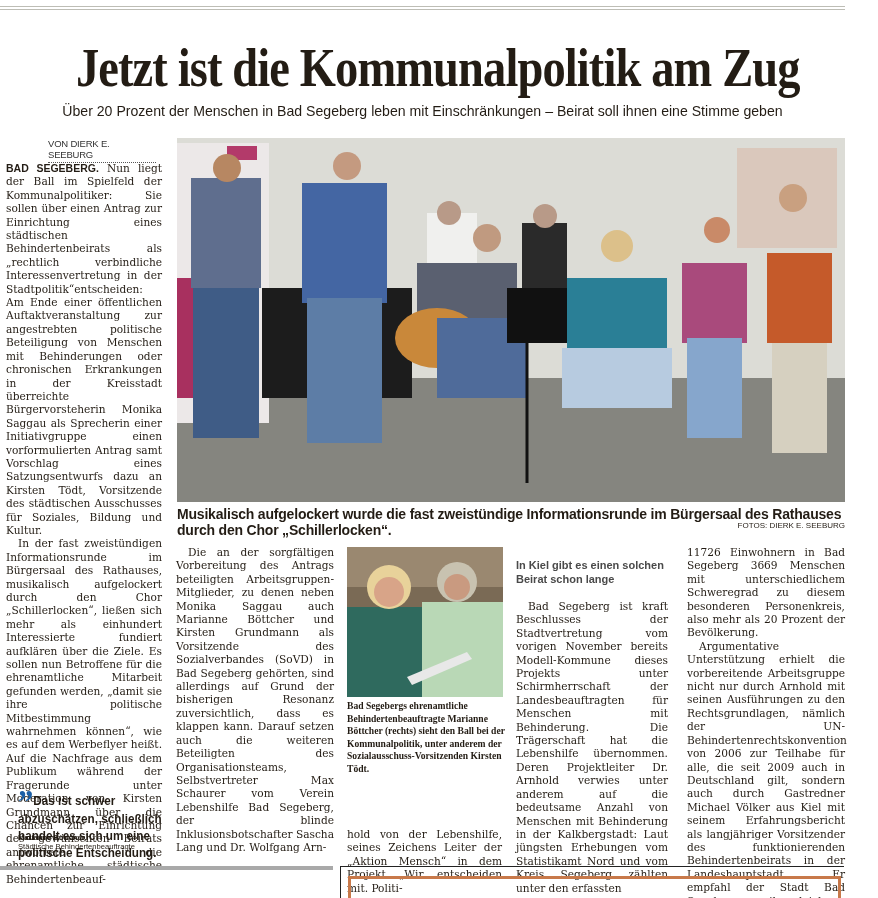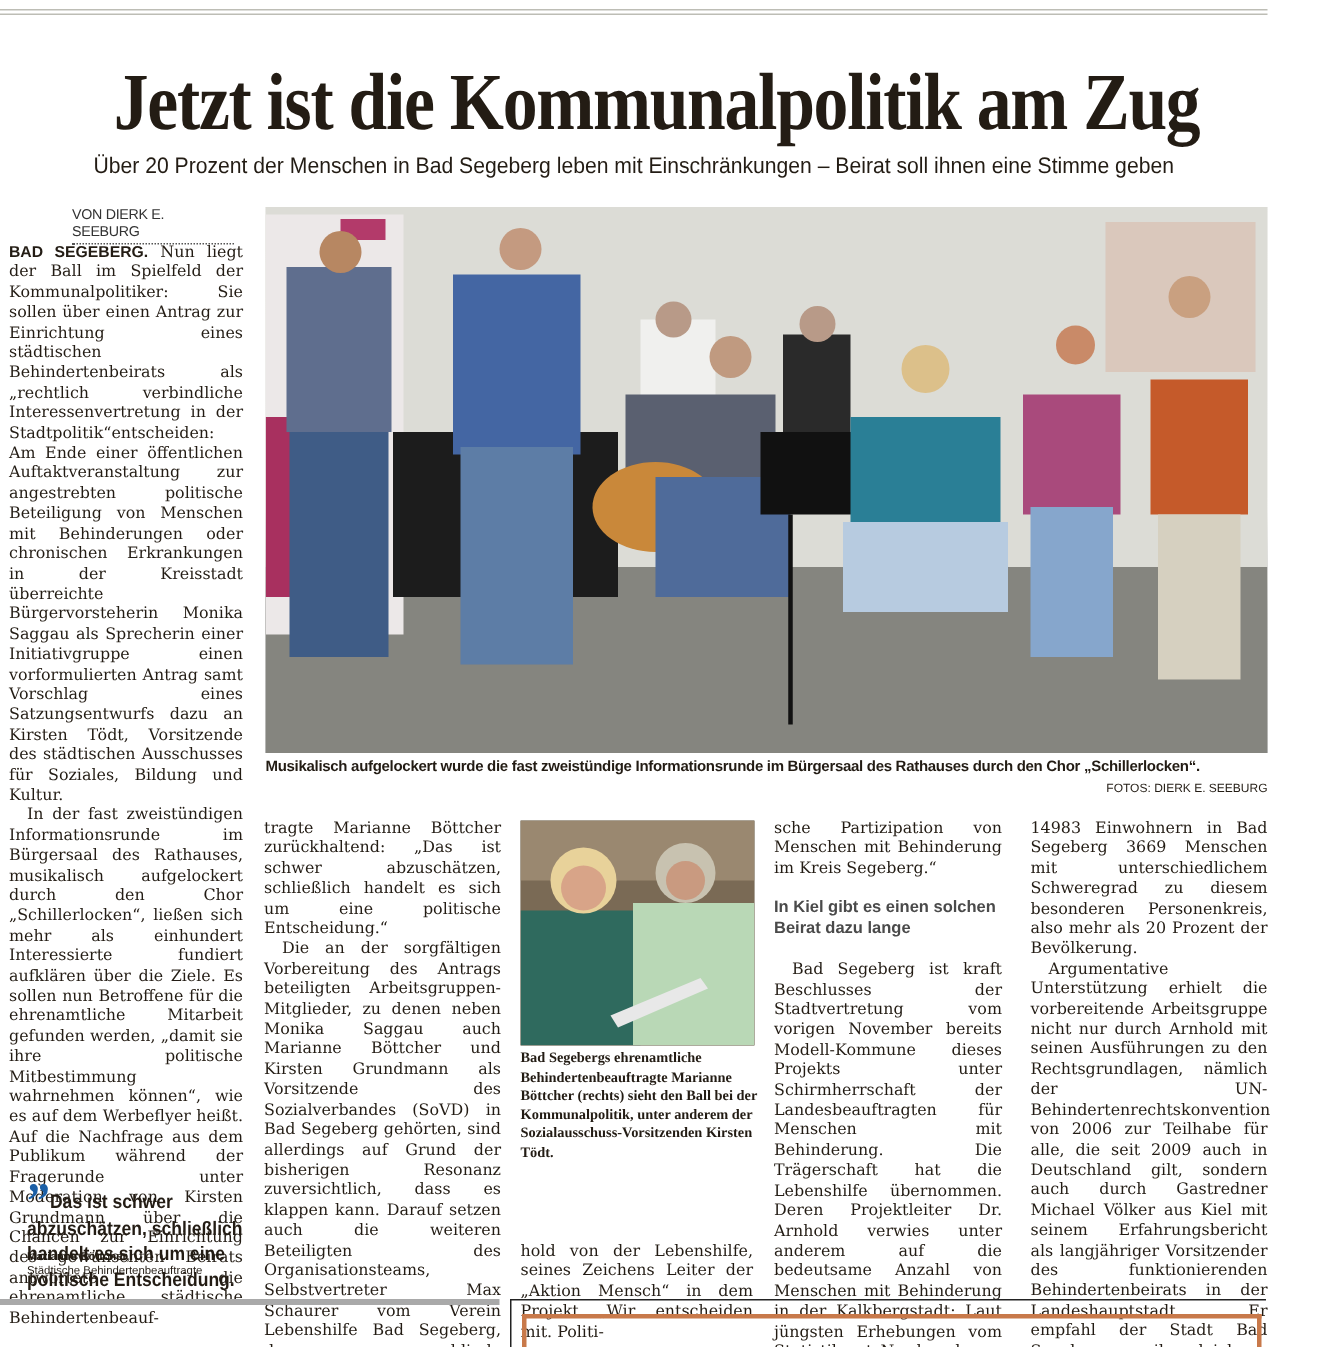--- a/index.html
+++ b/index.html
@@ -26,21 +26,21 @@
   .c2 { left: 176px; top: 546px; width: 158px; }
   .c3 { left: 347px; top: 828px; width: 155px; }
   .c4 { left: 516px; top: 546px; width: 152px; }
   .c5 { left: 687px; top: 546px; width: 158px; }
 
   .subhead-inline { font-family: "Liberation Sans", sans-serif; font-weight: bold; font-size: 11px; line-height: 14px; color: #4a4a4a; margin: 12px 0 14px 0; text-align: left; }
 
   .photo-main { position: absolute; left: 177px; top: 138px; width: 668px; height: 364px; overflow: hidden;
     background: linear-gradient(#dcdcd8, #e8e8e4 55%, #8e8e8c 75%, #7a7a78); }
   .photo-caption { position: absolute; left: 177px; top: 506px; width: 668px; font-family: "Liberation Sans", sans-serif;
-    font-weight: bold; font-size: 10px; color: #231c14; letter-spacing: -0.2px; }
+    font-weight: bold; font-size: 14px; color: #231c14; letter-spacing: -0.2px; }
   .photo-credit { position: absolute; left: 177px; top: 521px; width: 668px; text-align: right; font-family: "Liberation Sans", sans-serif; font-size: 8px; color: #231c14; }
 
   .photo-small { position: absolute; left: 347px; top: 547px; width: 156px; height: 150px; overflow: hidden; background: #6b5f4d; }
   .small-caption { position: absolute; left: 347px; top: 700px; width: 158px; font-family: Liberation Serif, serif;
     font-weight: bold; font-size: 9.6px; line-height: 12.6px; color: #231c14; }
 
   .quote-box { position: absolute; left: 18px; top: 792px; width: 150px; }
   .quote-mark { font-family: "Liberation Serif", serif; font-weight: bold; color: #1b5fa6; font-size: 34px; line-height: 20px; display: inline-block; vertical-align: top; height: 18px; margin-right: 3px; letter-spacing: -3px; }
   .quote-text { font-family: "Liberation Sans", sans-serif; font-weight: bold; font-size: 13px; line-height: 17px; color: #231c14; transform: scaleX(0.9); transform-origin: 0 0; width: 165px; }
   .quote-author { position: absolute; left: 18px; top: 833px; font-family: "Liberation Sans", sans-serif; font-size: 7.6px; line-height: 9px; color: #231c14; }
@@ -100,21 +100,20 @@
     <rect x="590" y="115" width="65" height="90" fill="#c55a2a"></rect>
     <rect x="595" y="205" width="55" height="110" fill="#d6d0c0"></rect>
     <circle cx="616" cy="60" r="14" fill="#c9a080"></circle>
     <line x1="350" y1="205" x2="350" y2="345" stroke="#111" stroke-width="3"></line>
   </svg>
 </div>
 <div class="photo-caption">Musikalisch aufgelockert wurde die fast zweistündige Informationsrunde im Bürgersaal des Rathauses durch den Chor „Schillerlocken“.</div>
 <div class="photo-credit">FOTOS: DIERK E. SEEBURG</div>
 
 <div class="col c2">
-  <p>tragte Marianne Böttcher zurückhaltend: „Das ist schwer abzuschätzen, schließlich handelt es sich um eine politische Entscheidung.“</p>
   <p class="ind">Die an der sorgfältigen Vorbereitung des Antrags beteiligten Arbeitsgruppen-Mitglieder, zu denen neben Monika Saggau auch Marianne Böttcher und Kirsten Grundmann als Vorsitzende des Sozialverbandes (SoVD) in Bad Segeberg gehörten, sind allerdings auf Grund der bisherigen Resonanz zuversichtlich, dass es klappen kann. Darauf setzen auch die weiteren Beteiligten des Organisationsteams, Selbstvertreter Max Schaurer vom Verein Lebenshilfe Bad Segeberg, der blinde Inklusionsbotschafter Sascha Lang und Dr. Wolfgang Arn-</p>
 </div>
 
 <div class="photo-small">
   <svg width="156" height="150" viewBox="0 0 156 150">
     <rect width="156" height="150" fill="#7a6a55"></rect>
     <rect x="0" y="0" width="156" height="40" fill="#9a8870"></rect>
     <rect x="0" y="60" width="80" height="90" fill="#2f6a5e"></rect>
     <circle cx="42" cy="40" r="22" fill="#e8d29a"></circle>
     <circle cx="42" cy="45" r="15" fill="#d8a488"></circle>
@@ -124,27 +123,26 @@
     <polygon points="60,130 120,105 125,112 65,138" fill="#e8e8e8"></polygon>
   </svg>
 </div>
 <div class="small-caption">Bad Segebergs ehrenamtliche Behindertenbeauftragte Marianne Böttcher (rechts) sieht den Ball bei der Kommunalpolitik, unter anderem der Sozialausschuss-Vorsitzenden Kirsten Tödt.</div>
 
 <div class="col c3">
   <p>hold von der Lebenshilfe, seines Zeichens Leiter der „Aktion Mensch“ in dem Projekt „Wir entscheiden mit. Politi-</p>
 </div>
 
 <div class="col c4">
-  <p>sche Partizipation von Menschen mit Behinderung im Kreis Segeberg.“</p>
-  <div class="subhead-inline">In Kiel gibt es einen solchen Beirat dazu lange</div>
+  <div class="subhead-inline">In Kiel gibt es einen solchen Beirat schon lange</div>
   <p class="ind">Bad Segeberg ist kraft Beschlusses der Stadtvertretung vom vorigen November bereits Modell-Kommune dieses Projekts unter Schirmherrschaft der Landesbeauftragten für Menschen mit Behinderung. Die Trägerschaft hat die Lebenshilfe übernommen. Deren Projektleiter Dr. Arnhold verwies unter anderem auf die bedeutsame Anzahl von Menschen mit Behinderung in der Kalkbergstadt: Laut jüngsten Erhebungen vom Statistikamt Nord und vom Kreis Segeberg zählten unter den erfassten</p>
 </div>
 
 <div class="col c5">
-  <p>14983 Einwohnern in Bad Segeberg 3669 Menschen mit unterschiedlichem Schweregrad zu diesem besonderen Personenkreis, also mehr als 20 Prozent der Bevölkerung.</p>
+  <p>11726 Einwohnern in Bad Segeberg 3669 Menschen mit unterschiedlichem Schweregrad zu diesem besonderen Personenkreis, also mehr als 20 Prozent der Bevölkerung.</p>
   <p class="ind">Argumentative Unterstützung erhielt die vorbereitende Arbeitsgruppe nicht nur durch Arnhold mit seinen Ausführungen zu den Rechtsgrundlagen, nämlich der UN-Behindertenrechtskonvention von 2006 zur Teilhabe für alle, die seit 2009 auch in Deutschland gilt, sondern auch durch Gastredner Michael Völker aus Kiel mit seinem Erfahrungsbericht als langjähriger Vorsitzender des funktionierenden Behindertenbeirats in der Landeshauptstadt. Er empfahl der Stadt Bad Segeberg, es ihr gleich zu tun.</p>
 </div>
 
 <div class="quote-box">
   <div class="quote-text"><span class="quote-mark">”</span><span>Das ist schwer abzuschätzen, schließlich handelt es sich um eine politische Entscheidung.</span></div>
 </div>
 <div class="quote-author">
   <b>Marianne Böttcher,</b><br>
   <span>Städtische Behindertenbeauftragte</span>
 </div>

